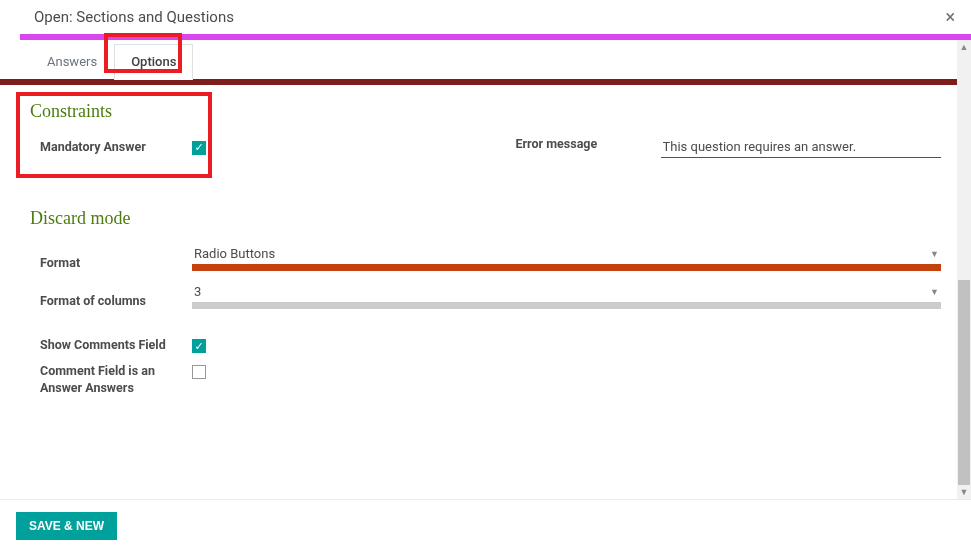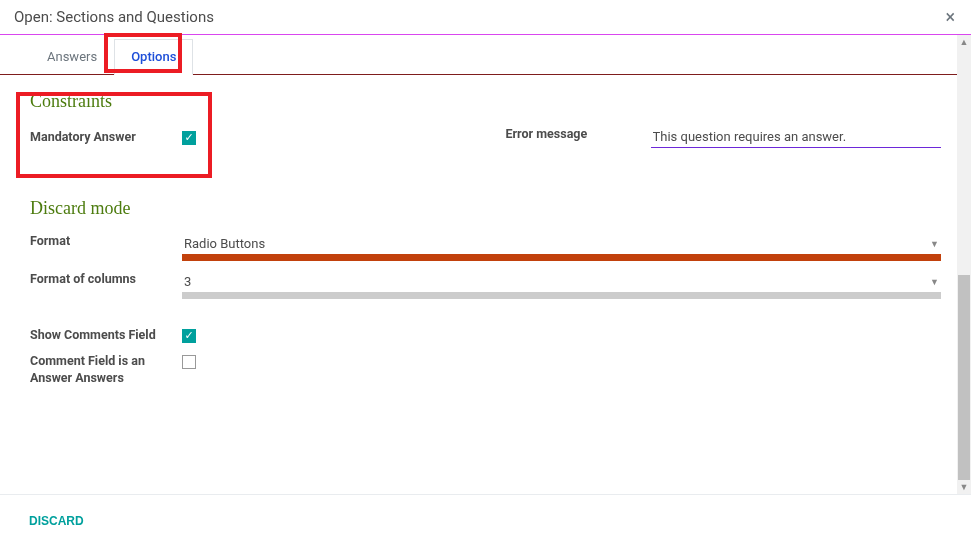--- a/index.html
+++ b/index.html
@@ -11,21 +11,22 @@
     width: 971px;
     height: 559px;
     overflow: hidden;
     position: relative;
   }
   .modal-header {
     display: flex;
     justify-content: space-between;
     align-items: flex-end;
     padding: 8px 16px 8px 14px;
-    border-bottom: 1px solid #d946ef;
+    border-bottom: 6px solid #d946ef;
+    margin-left: 20px;
   }
   .modal-title {
     font-size: 15px;
     font-weight: 400;
     color: #4c4c4c;
   }
   .close-x {
     font-size: 18px;
     color: #6c757d;
     cursor: pointer;
@@ -61,33 +62,33 @@
     width: 12px;
     background: #c1c1c1;
     border-radius: 0;
     top: 240px;
     height: 205px;
   }
   .tabs {
     display: flex;
     padding-left: 30px;
     padding-top: 4px;
-    border-bottom: 1px solid #7f1d1d;
+    border-bottom: 6px solid #7f1d1d;
     position: relative;
   }
   .tab {
     padding: 9px 16px 10px;
     font-size: 13px;
     color: #6c757d;
     cursor: pointer;
     border: 1px solid transparent;
     margin-bottom: -1px;
   }
   .tab.active {
-    color: #1d4ed8;
+    color: #404040;
     font-weight: 500;
     border: 1px solid #dee2e6;
     border-bottom-color: #fff;
     background: #fff;
   }
   .highlight-box {
     position: absolute;
     border: 4px solid #ec1c24;
     pointer-events: none;
     z-index: 10;
@@ -113,39 +114,40 @@
   .section-title {
     font-size: 18px;
     font-weight: 400;
     color: #4d7c0f;
     margin-bottom: 14px;
     font-family: Liberation Serif, serif;
   }
   .row {
     display: flex;
     margin-bottom: 10px;
-    align-items: flex-start;
+    align-items: flex-end;
   }
   .row-half {
     display: flex;
     width: 100%;
     gap: 40px;
   }
   .field-pair {
     display: flex;
     align-items: center;
     flex: 1;
   }
   .label {
     flex: 0 0 152px;
     font-size: 12.5px;
     font-weight: 700;
     color: #4c4c4c;
     padding-right: 10px;
     line-height: 1.3;
+    margin-left: 10px;
   }
   .control {
     flex: 1;
   }
   .checkbox {
     width: 14px;
     height: 14px;
     display: inline-flex;
     align-items: center;
     justify-content: center;
@@ -294,17 +296,17 @@
 
   <div class="scroll-track">
     <div class="scroll-up">▲</div>
     <div class="scroll-thumb"></div>
     <div class="scroll-down">▼</div>
   </div>
 
 </div>
 
 <div class="footer">
-  <button class="btn btn-link">Discard</button>
+  <button class="btn btn-primary">Save &amp; New</button>
 </div>
 
 <div class="highlight-box hl-tab"></div>
 <div class="highlight-box hl-constraints"></div>
 
 </body></html>

